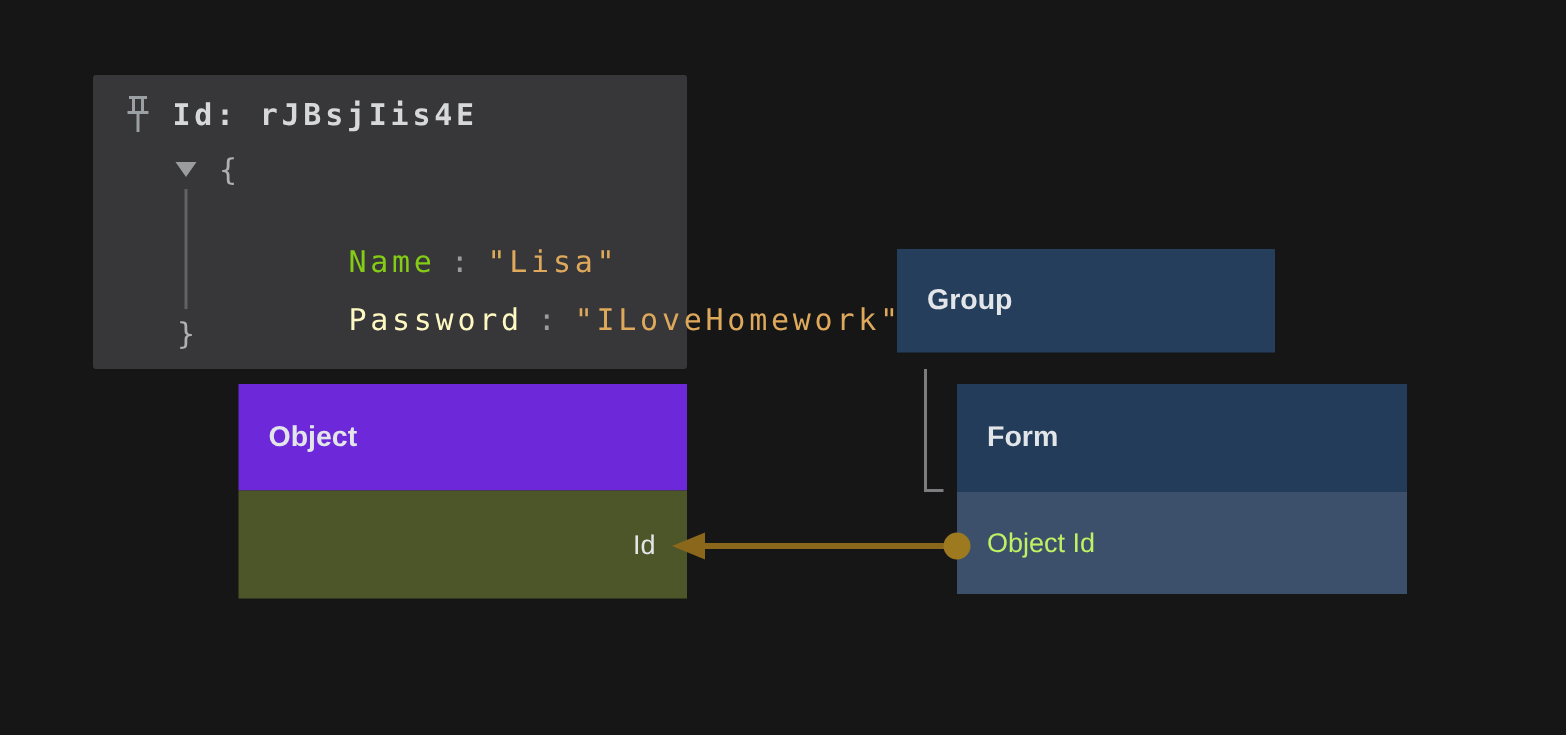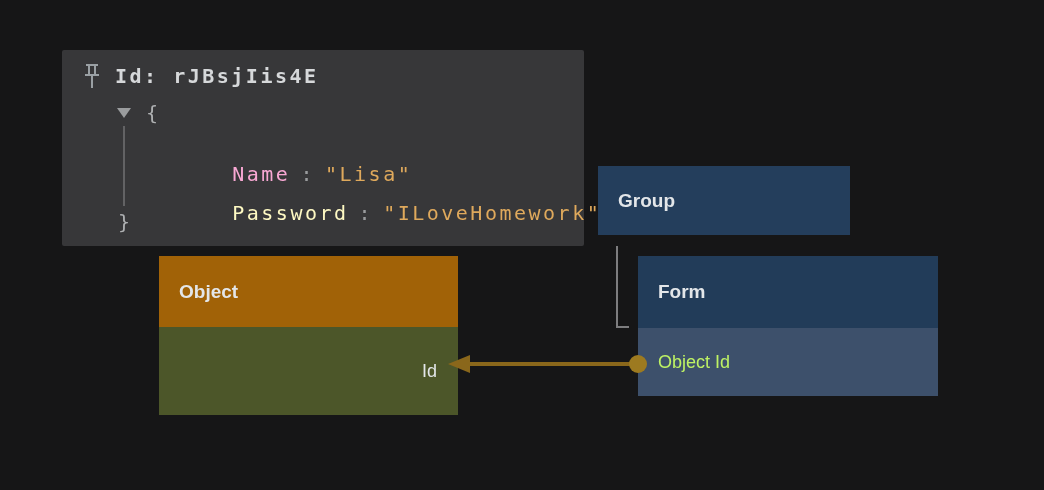--- a/index.html
+++ b/index.html
@@ -9,21 +9,21 @@
     width: 1044px;
     height: 490px;
     overflow: hidden;
     font-family: "Liberation Sans", sans-serif;
   }
 
   
   .tooltip {
     position: absolute;
     left: 62px; top: 50px;
-    width: 522px; height: 196px;
+    width: 396px; height: 196px;
     border-radius: 2px;
     font-family: "DejaVu Sans Mono", monospace;
     font-size: 20px;
     letter-spacing: 2.5px;
   }
   .tt-title-row {
     position: absolute;
     left: 22px; top: 12px;
     display: flex; align-items: center;
   }
@@ -51,21 +51,21 @@
     padding-left: 20px;
     font-size: 19px; font-weight: 600;
   }
   .node-row {
     display: flex; align-items: center;
     padding-left: 20px; padding-right: 21px;
     font-size: 18px; font-weight: 400;
   }
   .node-object { left: 159px; top: 256px; width: 299px; }
   .node-object .node-header { height: 71px; }
-  .node-object .node-row { height: 88px; justify-content: flex-end; }
+  .node-object .node-row { height: 72px; justify-content: flex-end; }
   .node-group { left: 598px; top: 166px; width: 252px; }
   .node-group .node-header { height: 69px; }
   .node-form { left: 638px; top: 256px; width: 300px; }
   .node-form .node-header { height: 72px; }
   .node-form .node-row { height: 68px; }
 
   
   .elbow-v { position: absolute; left: 616px; top: 246px; width: 2px; height: 82px; }
   .elbow-h { position: absolute; left: 616px; top: 326px; width: 13px; height: 2px; }
 
@@ -100,40 +100,40 @@
         </svg>
       </span>
       <span class="tt-title" style="color: rgb(214, 216, 218);">Id: rJBsjIis4E</span>
     </div>
 
     <span class="expander"></span>
     <span class="tt-brace-open" style="color: rgb(174, 176, 178);">{</span>
     <div class="tt-guide" style="background-color: rgb(98, 98, 100);"></div>
 
     <div class="tt-entry e0">
-      <span style="color: #f9a8d4;">Name</span><span class="tt-sep" style="color: rgb(154, 156, 158);">:</span><span style="color: rgb(223, 169, 92);">"Lisa"</span>
+      <span style="color: #84cc16;">Name</span><span class="tt-sep" style="color: rgb(154, 156, 158);">:</span><span style="color: rgb(223, 169, 92);">"Lisa"</span>
     </div>
     <div class="tt-entry e1">
       <span style="color: #fef9c3;">Password</span><span class="tt-sep" style="color: rgb(154, 156, 158);">:</span><span style="color: rgb(223, 169, 92);">"ILoveHomework"</span>
     </div>
 
     <span class="tt-brace-close" style="color: rgb(174, 176, 178);">}</span>
   </div>
 
   <div class="node node-group">
     <div class="node-header" style="background-color: rgb(36, 62, 92);">
       <span style="color: rgb(227, 230, 233);">Group</span>
     </div>
   </div>
 
   <div class="elbow-v" style="background-color: rgb(125, 125, 127);"></div>
   <div class="elbow-h" style="background-color: rgb(125, 125, 127);"></div>
 
   <div class="node node-object">
-    <div class="node-header" style="background-color: #a16207;">
+    <div class="node-header" style="background-color: #6d28d9;">
       <span style="color: rgb(227, 230, 233);">Object</span>
     </div>
     <div class="node-row" style="background-color: rgb(76, 86, 41);">
       <span style="color: rgb(227, 230, 233);">Id</span>
     </div>
   </div>
 
   <div class="node node-form">
     <div class="node-header" style="background-color: rgb(34, 60, 89);">
       <span style="color: rgb(227, 230, 233);">Form</span>

